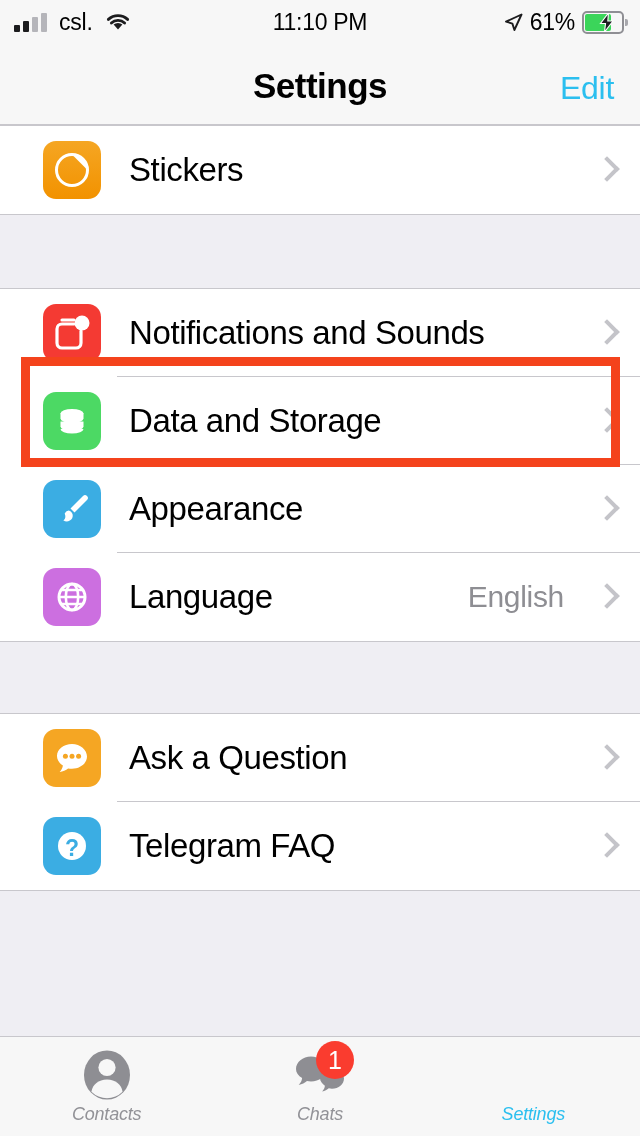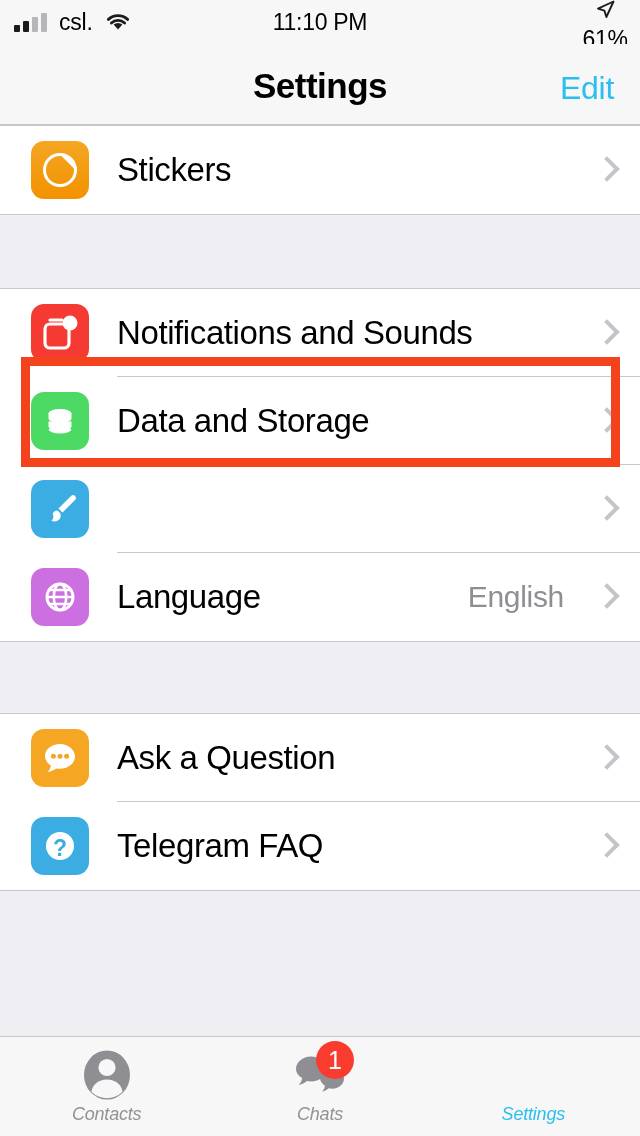--- a/index.html
+++ b/index.html
@@ -25,21 +25,21 @@
   .signal i:nth-child(2){ height:11px; }
   .signal i:nth-child(3){ height:15px; background:#b5b5ba; }
   .signal i:nth-child(4){ height:19px; background:#b5b5ba; }
   .carrier{ font-size:23px; color:#000; letter-spacing:-0.2px; }
   .wifi{ width:26px; height:20px; position:relative; }
 
   .sb-center{ position:absolute; left:0; width:640px; top:0; height:44px;
     display:flex; align-items:center; justify-content:center; }
   .clock{ font-size:23px; color:#000; letter-spacing:-0.3px; }
 
-  .sb-right{ position:absolute; right:12px; top:0; height:44px; display:flex; align-items:center; gap:7px;flex-direction:column; }
+  .sb-right{ position:absolute; right:12px; top:0; height:44px; display:flex; align-items:center; gap:7px; }
   .locarrow{ width:19px; height:19px; }
   .batt-pct{ font-size:23px; color:#000; letter-spacing:-0.3px; }
   .battery{ position:relative; width:46px; height:23px; }
   .battery .shell{ position:absolute; left:0; top:0; width:42px; height:23px;
     border:2px solid #8f8f94; border-radius:5px; }
   .battery .fill{ position:absolute; left:3px; top:3px; width:26px; height:17px;
     background:#3BD55A; border-radius:2px; }
   .battery .cap{ position:absolute; right:0; top:8px; width:3px; height:7px;
     background:#a8a8ad; border-radius:0 2px 2px 0; }
   .battery .bolt{ position:absolute; left:17px; top:2px; width:16px; height:19px; }
@@ -63,21 +63,21 @@
   .content{
     position:absolute; top:125px; left:0; width:640px; height:911px;
     background:#EFEEF3; overflow:hidden;
   }
   .group{ background:#FFFFFF; border-top:1px solid #C8C7CC; border-bottom:1px solid #C8C7CC; }
   .gap{ height:73px; background:#EFEEF3; }
   .gap.small{ height:71px; }
 
   .row{
     position:relative; height:88px; display:flex; align-items:center;
-    padding-left:31px; background:#FFFFFF;
+    padding-left:43px; background:#FFFFFF;
   }
   .row .sep{
     position:absolute; left:117px; right:0; bottom:0; height:1px; background:#C8C7CC;
   }
 
   .appicon{
     width:58px; height:58px; border-radius:13px; flex:0 0 58px;
     position:relative; overflow:hidden;
   }
   .row-label{
@@ -236,20 +236,21 @@
         <span class="sep"></span>
       </div>
 
       <div class="row">
         <span class="appicon ic-appearance">
           <svg width="58" height="58" viewBox="0 0 58 58">
             <path d="M40 16 L27.5 28.5 l4 4 L44 20 a2.8 2.8 0 0 0 -4 -4 Z" fill="#ffffff"></path>
             <path d="M25.5 30.5 a5.6 5.6 0 0 1 4.2 4.2 a6 6 0 0 1 -9.4 5.6 c2.6 -1 2.3 -4.6 1.4 -6.8 a5.4 5.4 0 0 1 3.8 -3 Z" fill="#ffffff"></path>
           </svg>
         </span>
+        <span class="row-label">Appearance</span>
         <span class="chev"></span>
         <span class="sep"></span>
       </div>
 
       <div class="row last">
         <span class="appicon ic-language">
           <svg width="58" height="58" viewBox="0 0 58 58">
             <circle cx="29" cy="29" r="13" fill="none" stroke="#ffffff" stroke-width="3"></circle>
             <ellipse cx="29" cy="29" rx="6.2" ry="13" fill="none" stroke="#ffffff" stroke-width="2.6"></ellipse>
             <line x1="16" y1="29" x2="42" y2="29" stroke="#ffffff" stroke-width="2.6"></line>

